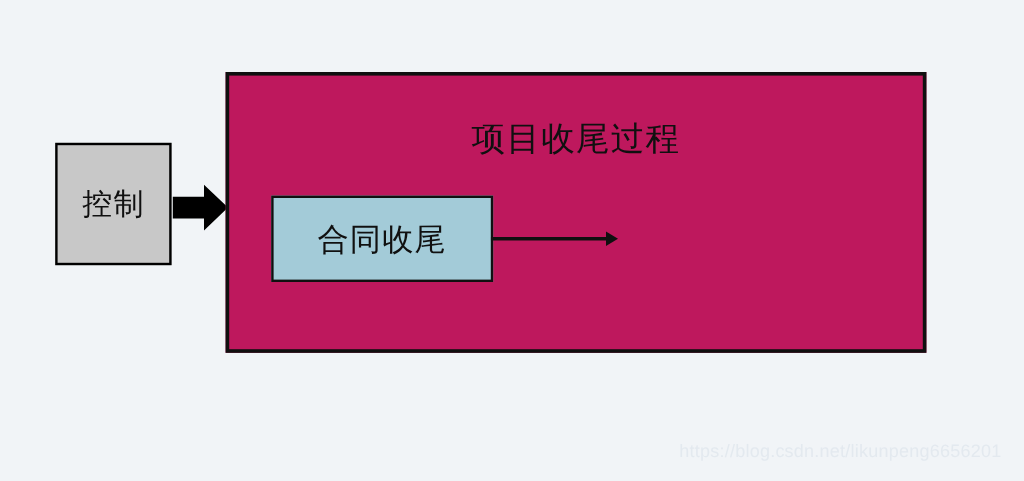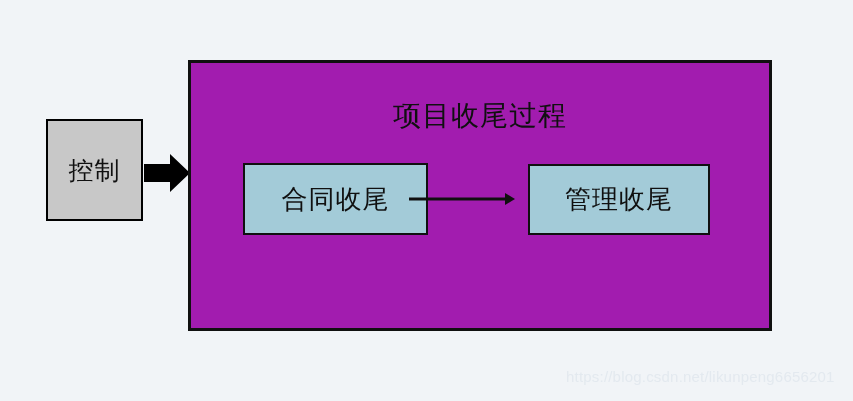--- a/index.html
+++ b/index.html
@@ -50,22 +50,22 @@
     width: 48px;
     height: 42px;
   }
 
   
   .process-container {
     position: absolute;
     left: 188px;
     top: 60px;
     width: 584px;
-    height: 271px;
-    background: #a21caf;
+    height: 234px;
+    background: #be185d;
     border: 3px solid #101010;
     box-sizing: border-box;
   }
   .container-title {
     position: absolute;
     left: 0;
     top: 34px;
     width: 100%;
     text-align: center;
     font-size: 28px;
@@ -78,21 +78,20 @@
     position: absolute;
     background: #a3cbd8;
     border: 2px solid #101010;
     box-sizing: border-box;
     display: flex;
     align-items: center;
     justify-content: center;
     font-size: 26px;
     color: #101010;
     letter-spacing: 1px;
-    margin-left: 17px;
   }
   .inner-box.contract {
     left: 35px;
     top: 100px;
     width: 185px;
     height: 72px;
   }
   .inner-box.admin {
     left: 320px;
     top: 101px;
@@ -142,21 +141,18 @@
 
     <div class="inner-box contract">
       <span>合同收尾</span>
     </div>
 
     <svg class="thin-arrow" viewBox="0 0 106 18">
       <line x1="0" y1="9" x2="96" y2="9" stroke="#101010" stroke-width="3"></line>
       <polygon points="96,3 106,9 96,15" fill="#101010"></polygon>
     </svg>
 
-    <div class="inner-box admin">
-      <span>管理收尾</span>
-    </div>
 
   </div>
 
   <div class="watermark">https://blog.csdn.net/likunpeng6656201</div>
 
 </div>
 
 </body></html>

